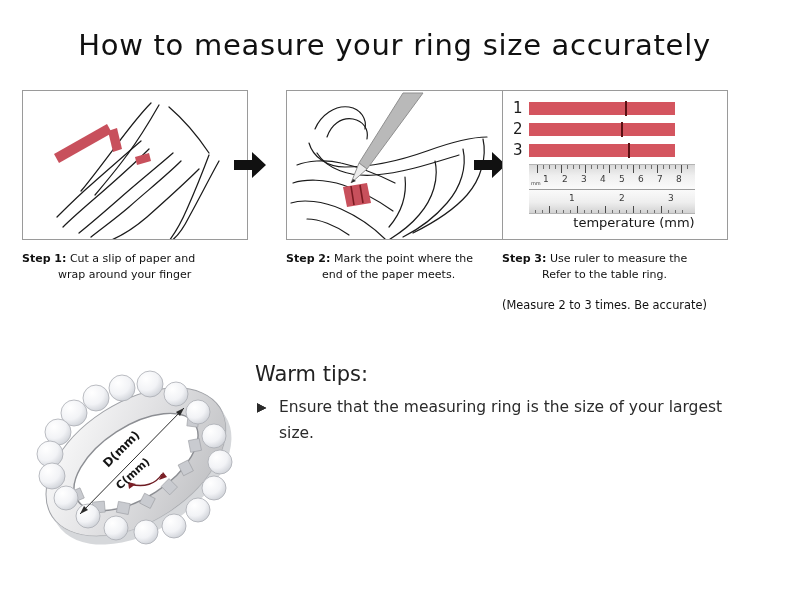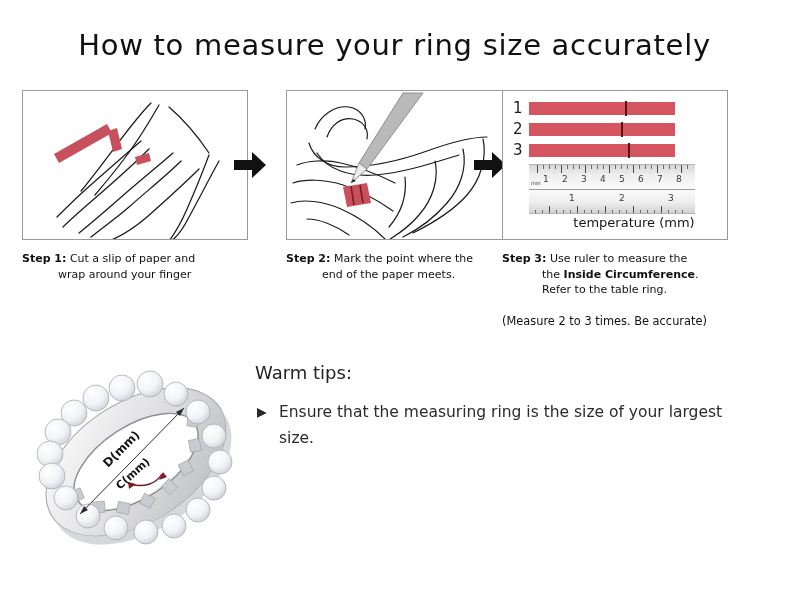--- a/index.html
+++ b/index.html
@@ -201,23 +201,23 @@
   }
 
   .tips {
     position: absolute;
     left: 255px;
     top: 12px;
     width: 505px;
   }
   .tips-title {
     font-family: "DejaVu Sans", sans-serif;
-    font-size: 18px;
+    font-size: 21px;
     color: #222222;
-    margin-bottom: 16px;
+    margin-bottom: 8px;
   }
   .tip {
     position: relative;
     padding-left: 24px;
     margin-bottom: 6px;
     font-family: "DejaVu Sans", sans-serif;
     font-size: 15.5px;
     line-height: 26px;
     color: #2b2b2b;
   }
@@ -425,21 +425,20 @@
       </div>
 
       <div class="mm-label">temperature (mm)</div>
     </div>
 
     <div class="step-caption">
       <span class="ln">
         <span class="lbl">Step 3:</span>
         <span>Use ruler to measure the</span>
       </span>
-      <span class="ln indent2"><span>the </span><b class="inline-b">Inside Circumference</b><span>.</span></span>
       <span class="ln indent2">Refer to the table ring.</span>
     </div>
     <div class="step-note note3">(Measure 2 to 3 times. Be accurate)</div>
   </div>
 
 </div>
 
 <div class="lower">
 
   <div class="ring-img">

